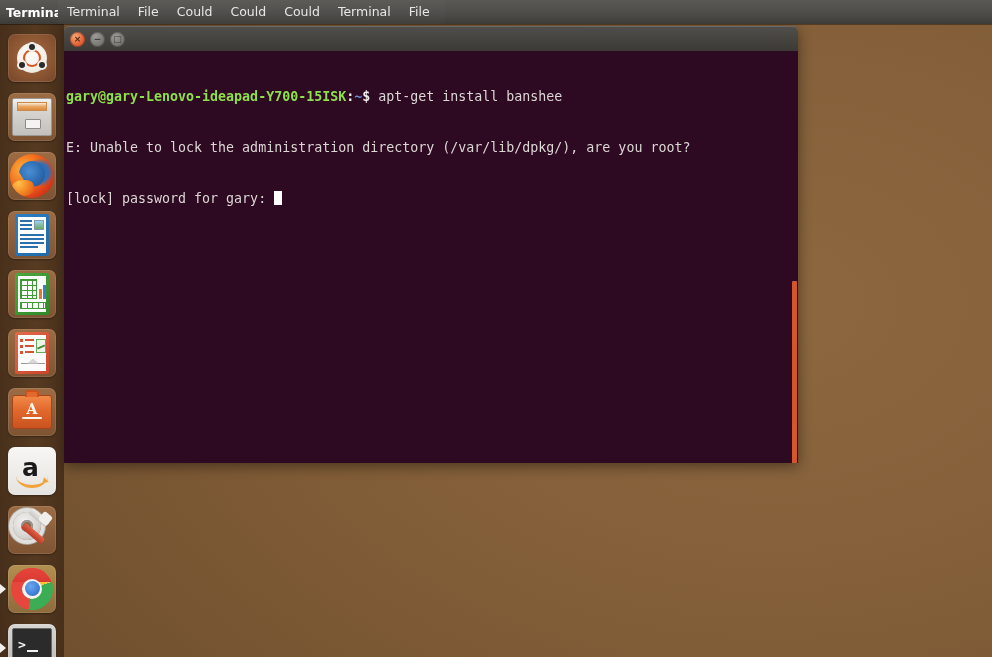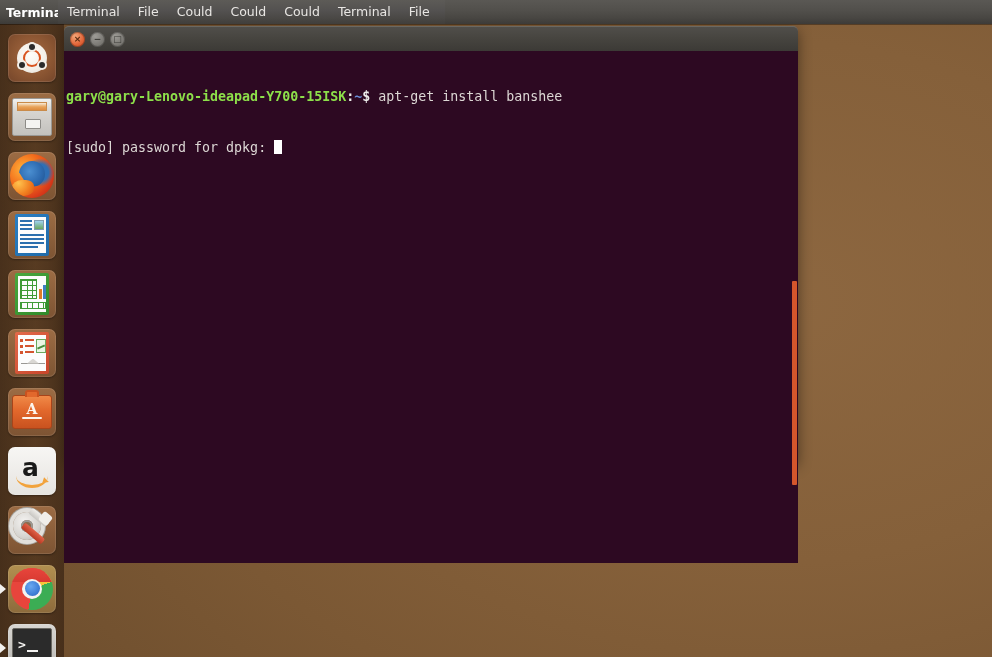--- a/index.html
+++ b/index.html
@@ -146,21 +146,21 @@
     color: #f6f5f3;
     font-size: 12.5px;
     font-weight: bold;
     pointer-events: none;
     padding-left: 20px;
     white-space: nowrap;
     overflow: hidden;
   }
   #term-body {
     position: relative;
-    height: 512px;
+    height: 412px;
     background: #2d0922;
     overflow: hidden;
   }
   #term-text {
     position: absolute;
     left: 2px; top: 3px;
     font-family: "DejaVu Sans Mono", monospace;
     font-size: 13.3px;
     line-height: 17px;
     white-space: pre;
@@ -362,21 +362,22 @@
 
     <div id="titlebar">
       <div class="wbtn" id="btn-close">×</div>
       <div class="wbtn" id="btn-min">−</div>
       <div class="wbtn" id="btn-max">□</div>
     </div>
 
     <div id="term-body">
       <div id="term-text">
         <div><span class="t-green">gary@gary-Lenovo-ideapad-Y700-15ISK</span><span class="t-white">:</span><span class="t-blue">~</span><span class="t-white">$</span><span class="t-plain"> apt-get install banshee</span></div>
-        <div><span class="t-plain">[sudo] password for dpkg: </span><span class="cursor"></span></div>
+        <div class="t-plain">E: Unable to lock the administration directory (/var/lib/dpkg/), are you root?</div>
+        <div><span class="t-plain">[lock] password for gary: </span><span class="cursor"></span></div>
       </div>
 
       <div id="term-scrollbar">
         <div id="term-scroll-thumb"></div>
       </div>
     </div>
 
   </div>
 
 </div>

